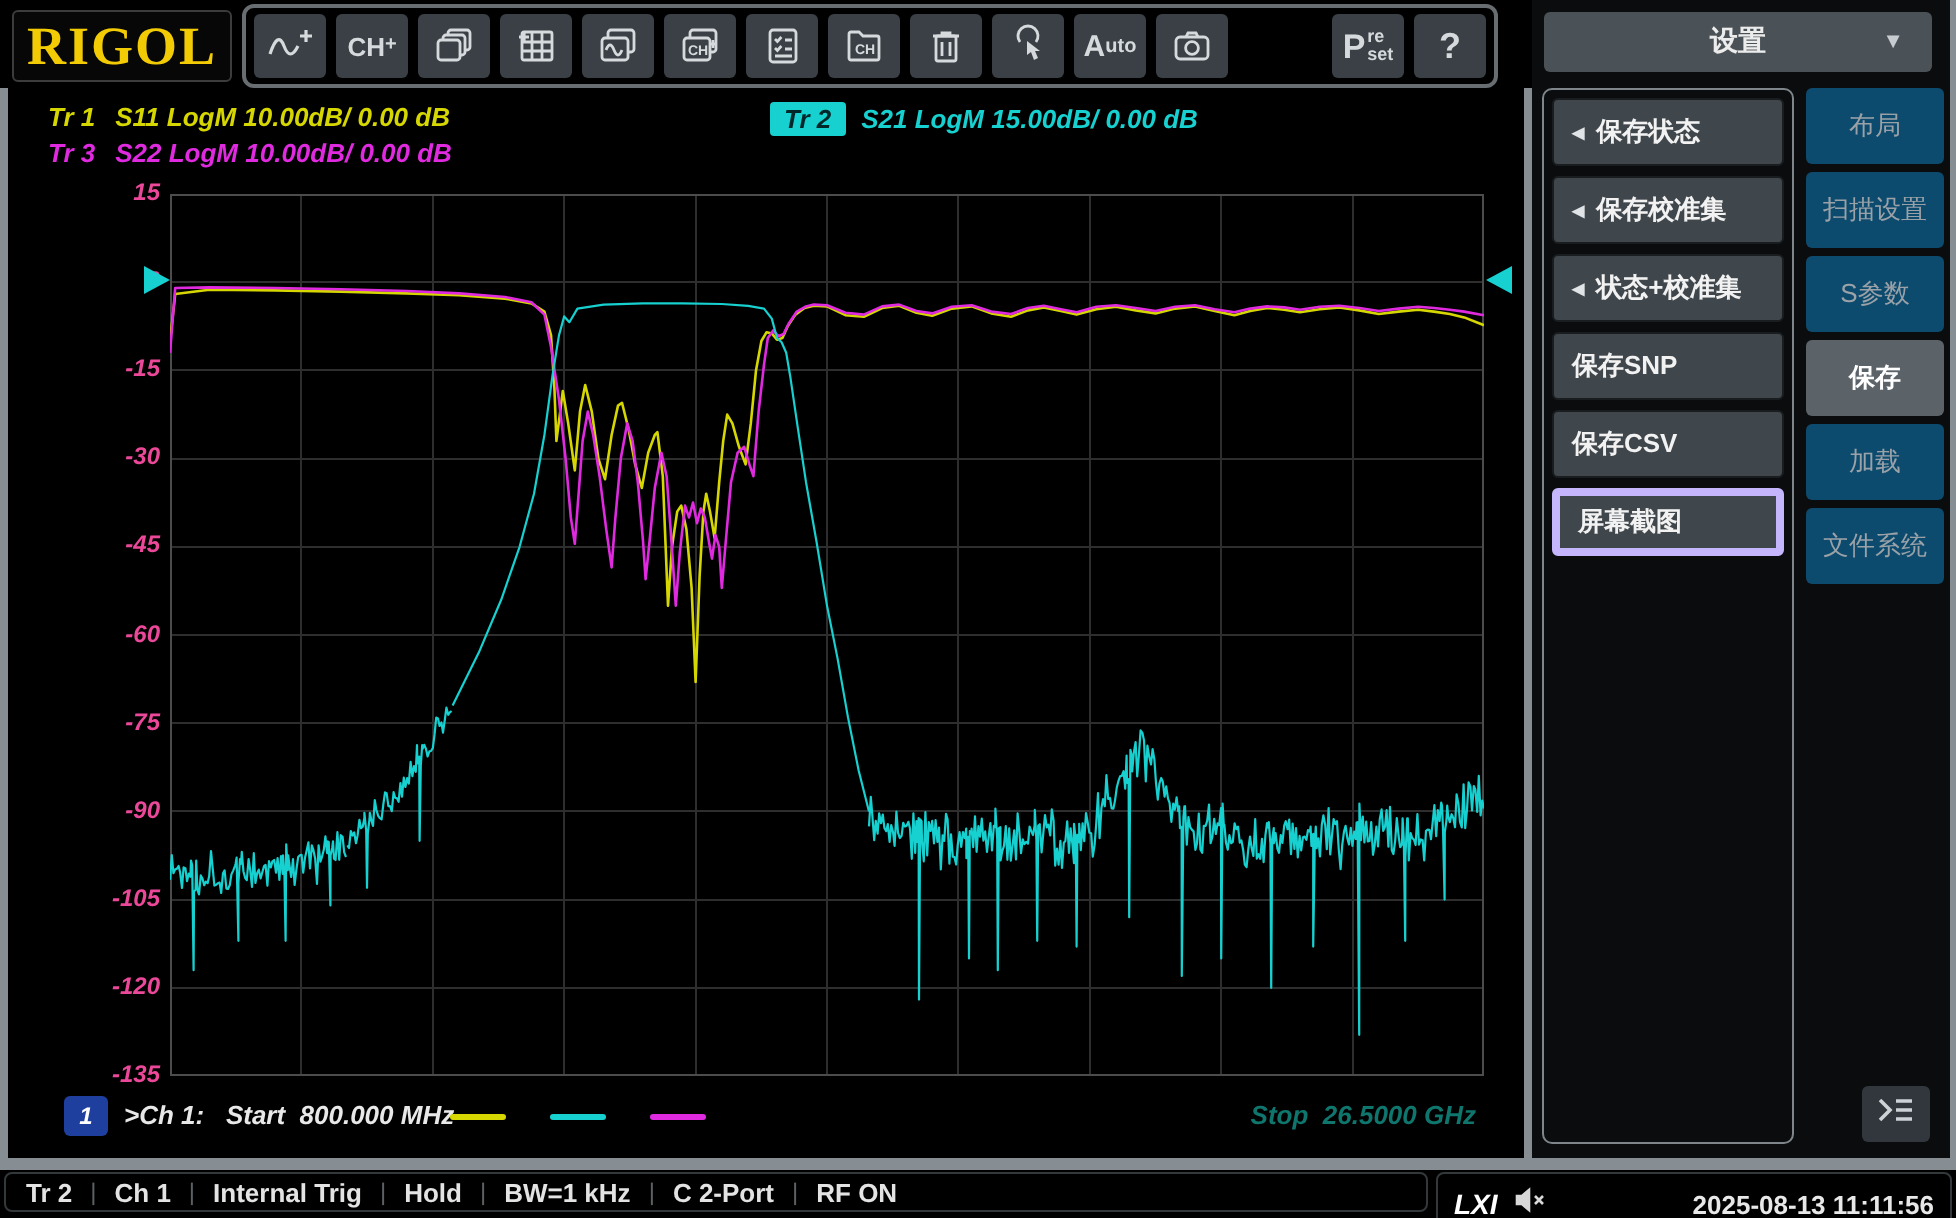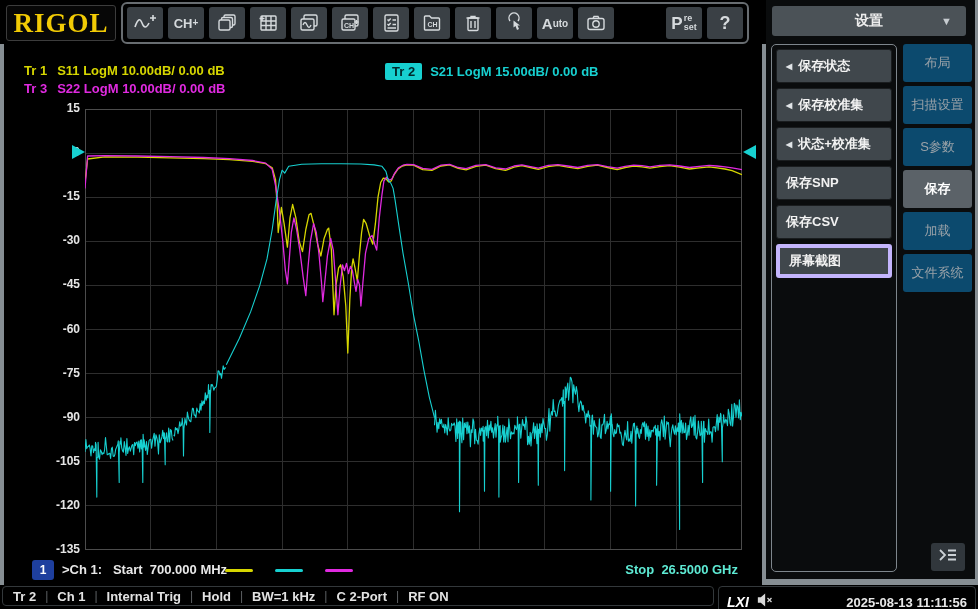--- a/index.html
+++ b/index.html
@@ -25,35 +25,35 @@
   .tbtn-preset .stack{display:inline-flex;flex-direction:column;align-items:flex-start;}
   .tbtn-help{font-size:18px;}
   .tb-spacer{width:42px;height:1px;flex:none;}
 
   
   .frame-left{position:absolute;left:0;top:44px;width:4px;height:540px;background:#868e93;}
   .frame-mid{position:absolute;left:762px;top:44px;width:4px;height:540px;background:#868e93;}
   .frame-bottom{position:absolute;left:0;top:579px;width:978px;height:6px;background:#868e93;}
 
   
-  .chart-region{position:absolute;left:4px;top:56px;width:758px;height:535px;background:#000;}
+  .chart-region{position:absolute;left:4px;top:44px;width:758px;height:535px;background:#000;font-style:italic;}
   .trace-row{position:absolute;display:flex;gap:10px;font-size:13px;font-weight:bold;white-space:pre;}
   .tr1{left:20px;top:7px;}
   .tr3{left:20px;top:25px;}
   .tr2{left:381px;top:7px;align-items:center;gap:8px;}
   .tr2-badge{padding:1px 7px;border-radius:2px;color:#00282a;font-size:13px;font-weight:bold;}
   #plot-svg{position:absolute;left:81px;top:53px;}
-  .ylabel{position:absolute;left:30px;width:46px;text-align:right;font-size:12px;font-weight:bold;color:#e5e5e5;}
+  .ylabel{position:absolute;left:30px;width:46px;text-align:right;font-size:12px;font-weight:bold;color:#ec4899;}
   .marker{position:absolute;width:0;height:0;}
   .marker-left{left:68px;top:89px;border-top:7px solid transparent;border-bottom:7px solid transparent;border-left:13px solid #17d0d0;}
   .marker-right{left:739px;top:89px;border-top:7px solid transparent;border-bottom:7px solid transparent;border-right:13px solid #17d0d0;}
   .ch-badge{position:absolute;left:28px;top:504px;width:22px;height:20px;background:#1e3f9e;border-radius:3px;
             color:#fff;font-size:12px;font-weight:bold;display:flex;align-items:center;justify-content:center;}
   .start-label{position:absolute;left:58px;top:506px;color:#e8e8e8;font-size:13px;font-weight:bold;white-space:pre;}
-  .stop-label{position:absolute;right:24px;top:506px;color:#5eead4;font-size:13px;font-weight:bold;white-space:pre;}
+  .stop-label{position:absolute;right:24px;top:506px;color:#0f766e;font-size:13px;font-weight:bold;white-space:pre;}
   .legend-dash{position:absolute;top:513px;width:28px;height:3px;border-radius:2px;}
 
   
   .sidebar{position:absolute;left:766px;top:0;width:212px;height:579px;background:#0a0c0d;border-right:3px solid #868e93;box-sizing:border-box;}
   .sb-header{position:absolute;left:6px;top:6px;width:194px;height:30px;background:#4b5257;border-radius:3px;
              display:flex;align-items:center;justify-content:center;color:#ececec;font-size:14px;font-weight:bold;}
   .sb-header .dd{position:absolute;right:14px;font-size:11px;color:#c7ccd0;}
   .submenu-col{position:absolute;left:5px;top:44px;width:126px;height:528px;border:1px solid #7e868c;border-radius:5px;
                box-sizing:border-box;padding:4px;display:flex;flex-direction:column;gap:5px;}
   .sm-item{height:34px;flex:none;background:#40474c;border:1px solid #1a1d1f;border-radius:3px;display:flex;
@@ -251,21 +251,21 @@
         <path d="M0.0 342.9 L0.9 330.5 L1.7 339.6 L2.6 337.7 L3.4 337.4 L4.3 336.0 L5.1 339.4 L6.0 347.0 L6.8 336.7 L7.7 337.1 L8.5 343.6 L9.4 339.8 L10.2 341.4 L10.5 333.3 L11.1 335.6 L11.8 388.1 L12.0 348.8 L12.8 347.8 L13.1 333.3 L13.7 347.8 L14.5 350.2 L15.4 340.7 L16.2 342.2 L17.1 345.6 L17.9 343.8 L18.8 344.6 L19.6 341.0 L20.5 328.6 L21.4 337.7 L22.2 345.8 L23.1 345.4 L23.9 344.6 L24.8 344.3 L25.6 349.5 L26.5 339.6 L27.3 338.2 L28.2 347.3 L29.0 347.5 L29.9 345.5 L30.7 340.2 L31.6 338.3 L32.5 335.9 L32.8 334.9 L33.3 331.8 L34.2 373.4 L34.2 344.5 L35.0 332.6 L35.5 334.9 L35.9 328.9 L36.7 338.6 L37.6 342.0 L38.4 343.1 L39.3 332.5 L40.1 338.0 L41.0 346.5 L41.9 329.6 L42.7 344.5 L43.6 339.5 L44.4 337.8 L45.3 342.2 L46.1 339.4 L47.0 336.1 L47.8 335.5 L48.7 345.8 L49.5 333.5 L50.4 336.7 L51.2 333.7 L52.1 333.0 L53.0 339.3 L53.8 332.1 L54.7 343.0 L55.5 331.1 L56.4 339.9 L56.5 330.7 L57.2 339.3 L57.8 373.4 L58.1 325.2 L58.9 338.1 L59.1 330.7 L59.8 336.1 L60.6 341.5 L61.5 332.6 L62.3 345.5 L63.2 337.8 L64.1 331.5 L64.9 330.6 L65.8 330.4 L66.6 339.3 L67.5 331.9 L68.3 328.4 L69.2 324.2 L70.0 337.2 L70.9 325.7 L71.7 328.1 L72.6 332.4 L73.5 345.0 L74.3 325.7 L75.2 333.8 L76.0 331.4 L76.9 327.9 L77.7 321.2 L78.6 329.6 L78.8 323.7 L79.4 324.0 L80.2 355.7 L80.3 330.6 L81.1 327.0 L81.5 323.7 L82.0 332.3 L82.8 333.0 L83.7 319.0 L84.6 332.9 L85.4 320.6 L86.3 321.4 L87.1 329.2 L88.0 331.5" fill="none" stroke="#17d0d0" stroke-width="1.1" stroke-linejoin="round"></path>
         <path d="M88.7 325.7 L89.5 327.0 L90.4 318.5 L91.3 320.8 L92.1 319.2 L93.0 324.6 L93.8 320.7 L94.7 312.9 L95.5 317.1 L96.4 316.2 L97.2 311.9 L97.2 309.4 L98.1 318.5 L98.5 346.9 L98.9 319.7 L99.8 312.1 L99.9 309.4 L100.7 313.1 L101.5 316.0 L102.4 303.1 L103.2 308.0 L104.1 310.9 L104.9 312.1 L105.8 312.7 L106.6 305.7 L107.5 299.2 L108.3 299.6 L109.2 306.1 L110.0 306.0 L110.9 308.6 L111.8 299.1 L112.6 301.9 L113.5 302.2 L114.3 303.9 L115.2 294.5 L116.0 301.3 L116.9 291.8 L117.7 296.5 L118.6 292.0 L119.4 294.8 L120.3 283.9 L121.2 291.1 L122.0 286.1 L122.9 288.9 L123.5 275.6 L123.7 284.7 L124.6 281.3 L124.8 323.4 L125.4 285.7 L126.1 275.6 L126.3 277.4 L127.1 275.4 L128.0 277.5 L128.8 281.2 L129.7 278.7 L130.5 278.5 L131.4 277.1 L132.3 270.1 L133.1 261.8 L134.0 262.2 L134.8 266.0 L135.7 264.2 L136.5 269.3 L137.4 263.0 L138.2 256.8 L139.1 260.4 L139.9 259.2 L140.8 258.5" fill="none" stroke="#17d0d0" stroke-width="1.1" stroke-linejoin="round"></path>
         <path d="M141.3 255.8 L154.4 229.3 L165.6 202.9 L174.8 176.4 L182.0 149.9 L187.2 120.5 L191.2 91.1 L194.5 70.6 L197.1 61.2 L199.7 64.1 L203.7 57.3 L216.8 55.3 L236.5 54.7 L256.2 54.7 L275.9 55.0 L289.1 55.9 L297.0 57.3 L300.9 62.3 L303.5 72.0 L305.8 74.1 L308.1 79.4 L310.1 91.1 L314.0 117.6 L318.0 144.1 L323.2 173.5 L328.5 205.8 L333.8 232.3 L339.0 261.7 L344.3 288.1 L349.5 308.7" fill="none" stroke="#17d0d0" stroke-width="1.1" stroke-linejoin="round"></path>
         <path d="M349.5 316.2 L350.4 301.4 L351.2 311.1 L352.1 323.1 L352.9 313.4 L353.8 319.8 L354.6 309.7 L355.5 314.6 L356.4 310.3 L357.2 317.0 L358.1 318.6 L358.9 315.0 L359.8 323.9 L360.6 315.5 L361.5 319.0 L362.3 326.0 L363.2 308.8 L364.0 319.3 L364.9 322.0 L365.8 320.9 L366.6 314.4 L367.5 316.3 L368.3 315.9 L369.2 313.9 L370.0 317.2 L370.9 332.4 L371.7 309.7 L372.6 329.5 L373.2 313.6 L373.4 324.0 L374.3 312.1 L374.5 402.8 L375.1 312.7 L375.8 313.6 L376.0 323.6 L376.9 333.7 L377.7 309.0 L378.6 330.7 L379.4 314.0 L380.3 318.5 L381.1 313.4 L382.0 324.7 L382.8 313.1 L383.7 324.0 L384.5 316.8 L385.4 337.7 L386.3 320.7 L387.1 323.5 L388.0 309.9 L388.8 312.7 L389.7 334.8 L390.5 320.2 L391.4 331.3 L392.2 331.5 L393.1 335.2 L393.9 325.1 L394.8 319.1 L395.6 326.4 L396.5 319.0 L397.4 322.1 L398.1 317.3 L398.2 332.1 L399.1 321.4 L399.5 382.2 L399.9 318.5 L400.8 319.6 L400.8 317.3 L401.6 326.6 L402.5 311.2 L403.3 328.9 L404.2 316.1 L405.0 321.3 L405.9 312.3 L406.7 323.3 L407.6 318.7 L408.5 329.0 L409.3 321.7 L410.2 314.5 L411.0 328.2 L411.9 315.9 L412.6 316.6 L412.7 307.3 L413.6 322.4 L413.9 388.1 L414.4 317.1 L415.2 316.6 L415.3 333.2 L416.1 328.7 L417.0 325.9 L417.9 316.0 L418.7 332.9 L419.6 317.2 L420.4 333.3 L421.3 325.6 L422.1 318.2 L423.0 332.7 L423.8 309.7 L424.7 319.2 L425.5 329.6 L426.4 322.7 L427.2 325.1 L428.1 323.9 L429.0 324.8 L429.8 316.3 L430.7 318.7 L431.5 320.5 L432.3 315.8 L432.4 307.9 L433.2 323.2 L433.6 373.4 L434.1 315.9 L434.9 315.1 L434.9 315.8 L435.8 329.2 L436.6 320.2 L437.5 310.6 L438.4 316.7 L439.2 315.3 L440.1 320.7 L440.9 307.7 L441.8 313.3 L442.6 335.8 L443.5 327.3 L444.3 335.3 L445.2 323.4 L446.0 337.0 L446.9 324.4 L447.7 323.5 L448.6 313.7 L449.5 329.5 L450.3 317.2 L451.2 325.0 L452.0 334.6 L452.0 314.9 L452.9 322.9 L453.3 376.3 L453.7 320.4 L454.6 324.1 L454.6 314.9 L455.4 328.1 L456.3 314.7 L457.1 323.6 L458.0 309.5 L458.8 314.0 L459.7 319.4 L460.6 319.6 L461.4 331.3 L462.3 325.6 L463.1 315.1 L464.0 299.6 L464.8 322.1 L465.7 307.1 L466.5 302.6 L467.4 306.1 L468.2 290.6 L469.1 302.5 L470.0 302.0 L470.8 307.2 L471.7 307.3 L472.5 303.3 L473.4 296.7 L474.2 293.6 L475.1 291.0 L475.9 291.0 L476.8 288.6 L477.6 297.3 L478.3 280.8 L478.5 294.4 L479.3 292.6 L479.6 361.6 L480.2 277.9 L480.9 280.8 L481.1 288.7 L481.9 279.5 L482.8 274.0 L483.6 291.2 L484.5 279.7 L485.3 268.2 L486.2 269.4 L487.0 273.2 L487.9 293.7 L488.7 275.8 L489.6 281.4 L490.5 285.2 L491.3 277.6 L492.2 282.8 L493.0 294.4 L493.9 302.8 L494.7 294.8 L495.6 292.0 L496.4 293.8 L497.3 301.3 L498.1 296.2 L499.0 302.3 L499.8 304.4 L500.7 313.9 L501.6 304.8 L502.4 307.8 L503.3 301.7 L504.1 308.6 L504.6 306.2 L505.0 317.1 L505.8 316.4 L505.9 391.0 L506.7 311.8 L507.2 306.2 L507.5 306.1 L508.4 325.3 L509.2 311.6 L510.1 316.6 L510.9 317.8 L511.8 318.7 L512.7 327.9 L513.5 324.7 L514.4 309.8 L515.2 327.7 L516.1 329.4 L516.9 315.9 L517.8 315.9 L518.6 313.4 L519.5 305.3 L520.3 324.6 L521.2 321.3 L522.1 312.4 L522.9 320.0 L523.8 314.7 L524.3 315.4 L524.6 315.6 L525.5 307.0 L525.6 382.2 L526.3 304.8 L526.9 315.4 L527.2 315.4 L528.0 324.4 L528.9 327.8 L529.7 320.6 L530.6 324.6 L531.4 323.9 L532.3 314.7 L533.2 317.6 L534.0 316.3 L534.9 324.3 L535.7 323.2 L536.6 328.1 L537.4 335.3 L538.3 336.6 L539.1 328.0 L540.0 321.3 L540.8 326.9 L541.7 331.0 L542.6 312.6 L543.4 332.3 L544.3 330.1 L545.1 332.4 L546.0 322.4 L546.8 334.1 L547.7 320.7 L548.5 314.6 L549.3 317.0 L549.4 314.1 L550.2 324.8 L550.6 396.9 L551.1 322.7 L551.9 317.0 L551.9 324.6 L552.8 319.6 L553.7 327.3 L554.5 329.4 L555.4 320.6 L556.2 324.4 L557.1 315.8 L557.9 313.6 L558.8 317.6 L559.6 312.8 L560.5 330.1 L561.3 314.8 L562.2 327.5 L563.0 317.0 L563.9 331.7 L564.8 320.9 L565.6 328.2 L566.5 321.6 L567.3 321.3 L568.2 322.9 L569.0 318.0 L569.9 318.8 L570.3 316.3 L570.7 326.0 L571.6 319.9 L571.6 376.3 L572.4 323.6 L572.9 316.3 L573.3 327.1 L574.2 322.2 L575.0 331.2 L575.9 315.4 L576.7 310.7 L577.6 315.5 L578.4 327.6 L579.3 307.0 L580.1 330.2 L581.0 320.7 L581.8 312.6 L582.7 315.0 L583.5 313.6 L584.4 328.0 L585.3 337.6 L586.1 325.6 L587.0 318.8 L587.8 315.9 L588.7 322.2 L589.5 325.2 L590.4 316.9 L591.2 325.9 L592.1 318.8 L592.9 322.5 L593.3 314.3 L593.8 314.1 L594.6 420.4 L594.7 304.8 L595.5 323.1 L595.9 314.3 L596.4 311.3 L597.2 324.2 L598.1 313.8 L598.9 323.7 L599.8 323.5 L600.6 314.0 L601.5 330.4 L602.3 325.8 L603.2 316.3 L604.0 326.2 L604.9 312.5 L605.8 307.7 L606.6 318.4 L607.5 316.4 L608.3 308.1 L609.2 326.3 L610.0 306.4 L610.9 328.2 L611.7 330.0 L612.6 323.3 L613.4 312.1 L614.3 321.0 L615.1 326.6 L616.0 325.2 L616.3 312.2 L616.9 322.5 L617.6 373.4 L617.7 331.5 L618.6 312.2 L618.9 312.2 L619.4 333.2 L620.3 319.5 L621.1 322.0 L622.0 322.9 L622.8 325.5 L623.7 310.0 L624.5 325.3 L625.4 322.7 L626.3 323.1 L627.1 333.2 L628.0 318.4 L628.8 317.8 L629.7 317.9 L630.5 322.6 L631.4 313.6 L632.2 305.6 L633.1 321.1 L633.9 308.0 L634.8 313.5 L635.6 304.3 L636.0 305.8 L636.5 317.4 L637.3 352.8 L637.4 319.0 L638.2 313.5 L638.6 305.8 L639.1 311.2 L639.9 314.1 L640.8 310.1 L641.6 311.9 L642.5 316.6 L643.3 300.2 L644.2 304.7 L645.0 314.0 L645.9 316.7 L646.8 295.2 L647.6 317.1 L648.5 307.8 L649.3 294.2 L650.2 296.2 L651.0 308.2 L651.9 296.0 L652.7 297.9 L653.6 309.0 L654.4 290.9 L655.3 310.7 L656.1 303.3 L657.0 307.3" fill="none" stroke="#17d0d0" stroke-width="1.1" stroke-linejoin="round"></path>
       </svg>
 
     <div class="marker marker-left" style="border-left-color: rgb(23, 208, 208);"></div>
     <div class="marker marker-right" style="border-right-color: rgb(23, 208, 208);"></div>
 
     <div class="ch-badge" style="background: rgb(30, 63, 158);">1</div>
-    <div class="start-label"><span>&gt;Ch 1:</span><span>   </span><span>Start  700.000 MHz</span></div>
+    <div class="start-label"><span>&gt;Ch 1:</span><span>   </span><span>Start  800.000 MHz</span></div>
     <span class="legend-dash" style="left: 221px; background: rgb(214, 214, 0);"></span>
     <span class="legend-dash" style="left: 271px; background: rgb(23, 208, 208);"></span>
     <span class="legend-dash" style="left: 321px; background: rgb(224, 42, 224);"></span>
     <div class="stop-label">Stop  26.5000 GHz</div>
   </div>
 
   <div class="sidebar">
     <div class="sb-header">
       <span>设置</span>
       <span class="dd">▼</span>

